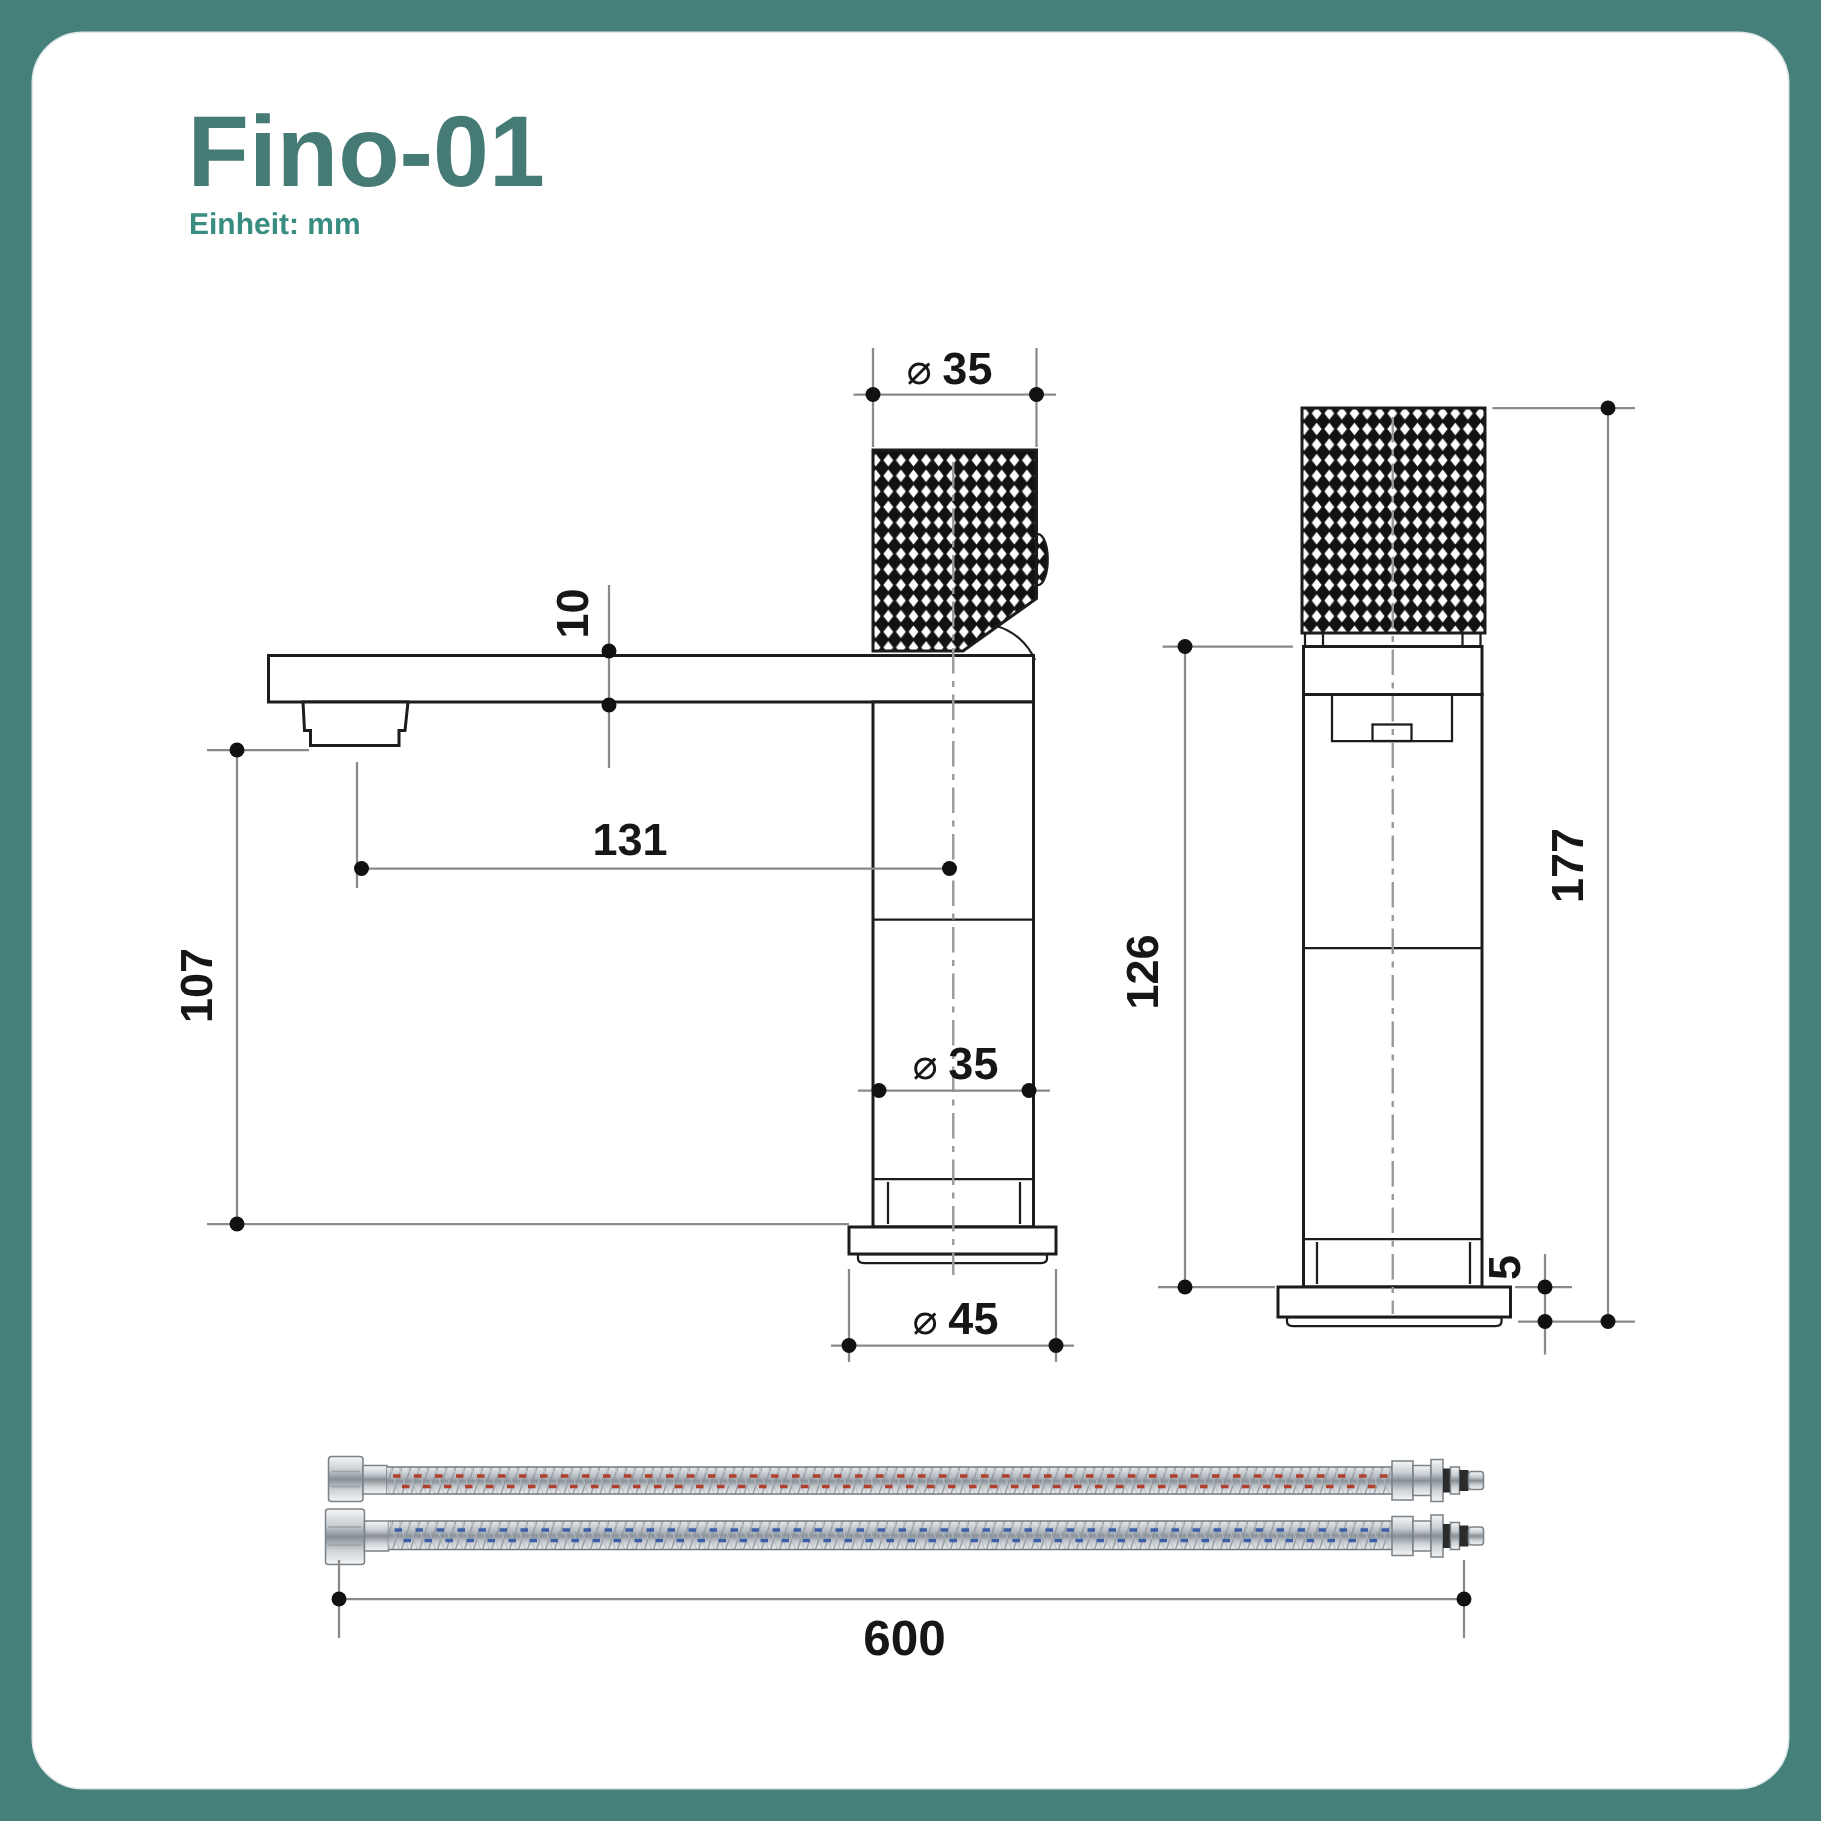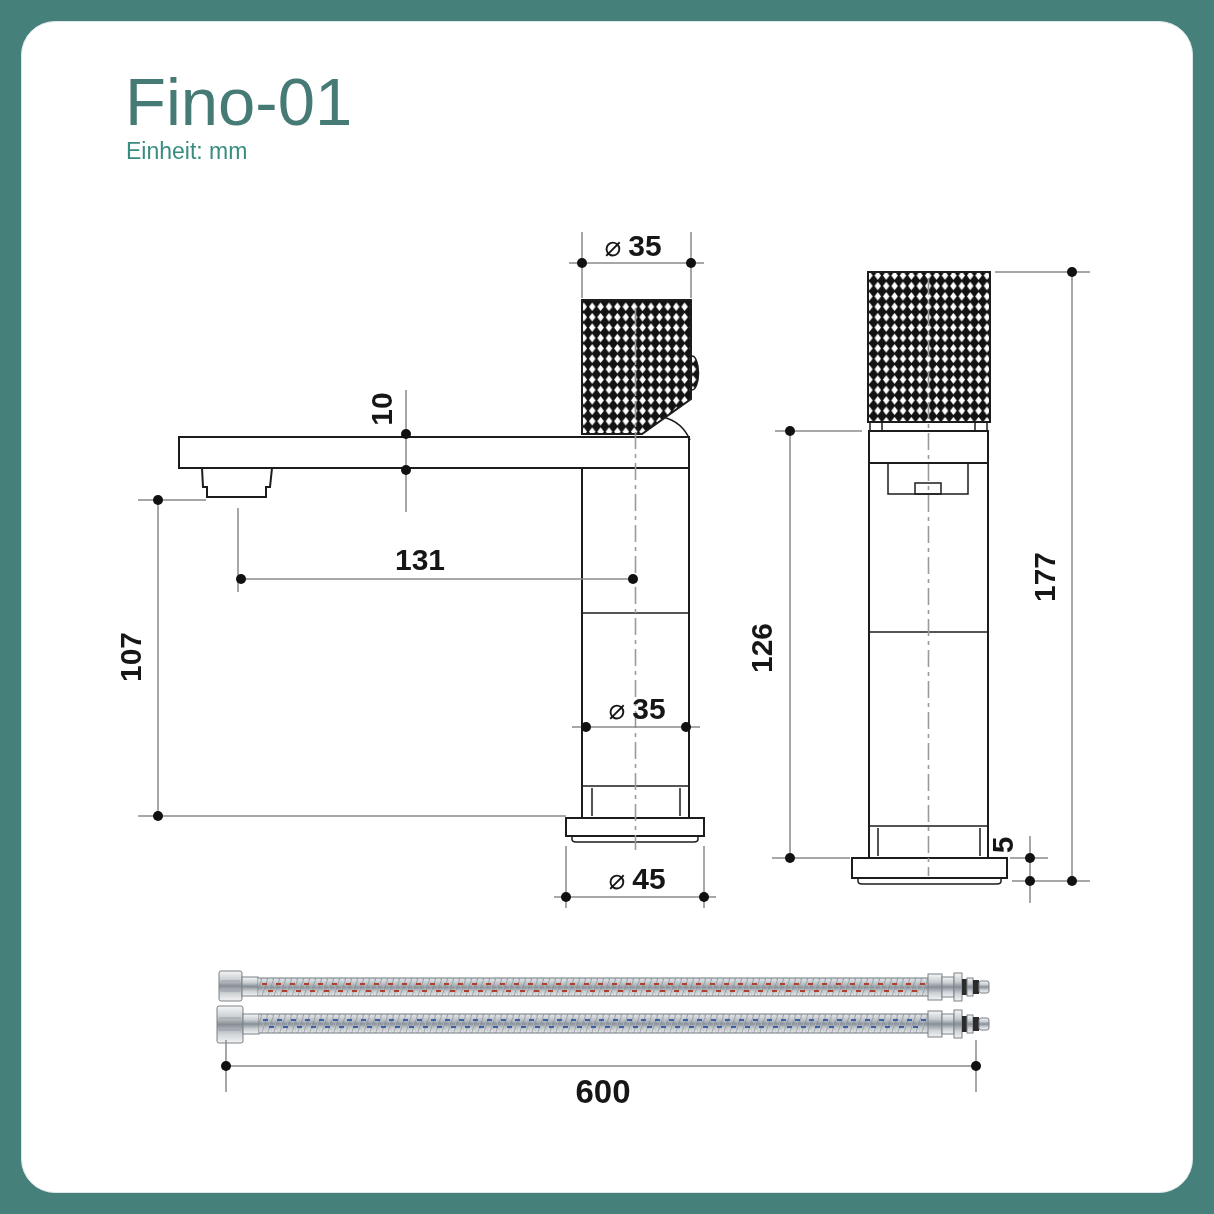--- a/index.html
+++ b/index.html
@@ -1,22 +1,22 @@
 <!DOCTYPE html>
 <html><head>
 <meta charset="utf-8">
 <style>
   html,body{margin:0;padding:0;width:1214px;height:1214px;overflow:hidden;
     font-family:"Liberation Sans",sans-serif;}
   .frame{position:absolute;inset:0;width:1214px;height:1214px;background:#45807B;}
   .sheet{position:absolute;left:21px;top:21px;right:21px;bottom:21px;
     background:#ffffff;border-radius:34px;border:1px solid #dde6e8;}
-  .title{position:absolute;left:125px;top:68px;font-size:67px;font-weight:400;
+  .title{position:absolute;left:125px;top:68px;font-size:67px;font-weight:700;
     letter-spacing:0px;color:#467A74;line-height:1;}
-  .subtitle{position:absolute;left:126px;top:140px;font-size:23px;font-weight:400;
+  .subtitle{position:absolute;left:126px;top:140px;font-size:20px;font-weight:700;
     color:#388D80;line-height:1;}
   svg{position:absolute;left:0;top:0;}
   .obj{stroke:#1c1c1c;stroke-width:2;fill:#ffffff;}
   .obj-thin{stroke:#1c1c1c;stroke-width:1.5;fill:none;}
   .dim{stroke:#8a8a8a;stroke-width:1.5;fill:none;}
   .dot{fill:#111111;stroke:none;}
   .dim-num{font-family:"Liberation Sans",sans-serif;font-size:30px;font-weight:700;fill:#161616;}
   .dim-sym{font-family:"Liberation Sans",sans-serif;font-size:28px;font-weight:400;fill:#161616;}
   .dim-big{font-family:"Liberation Sans",sans-serif;font-size:33px;font-weight:700;fill:#161616;}
   .cline{stroke:#9a9a9a;stroke-width:1.6;fill:none;stroke-dasharray:17 5 4 5;}

